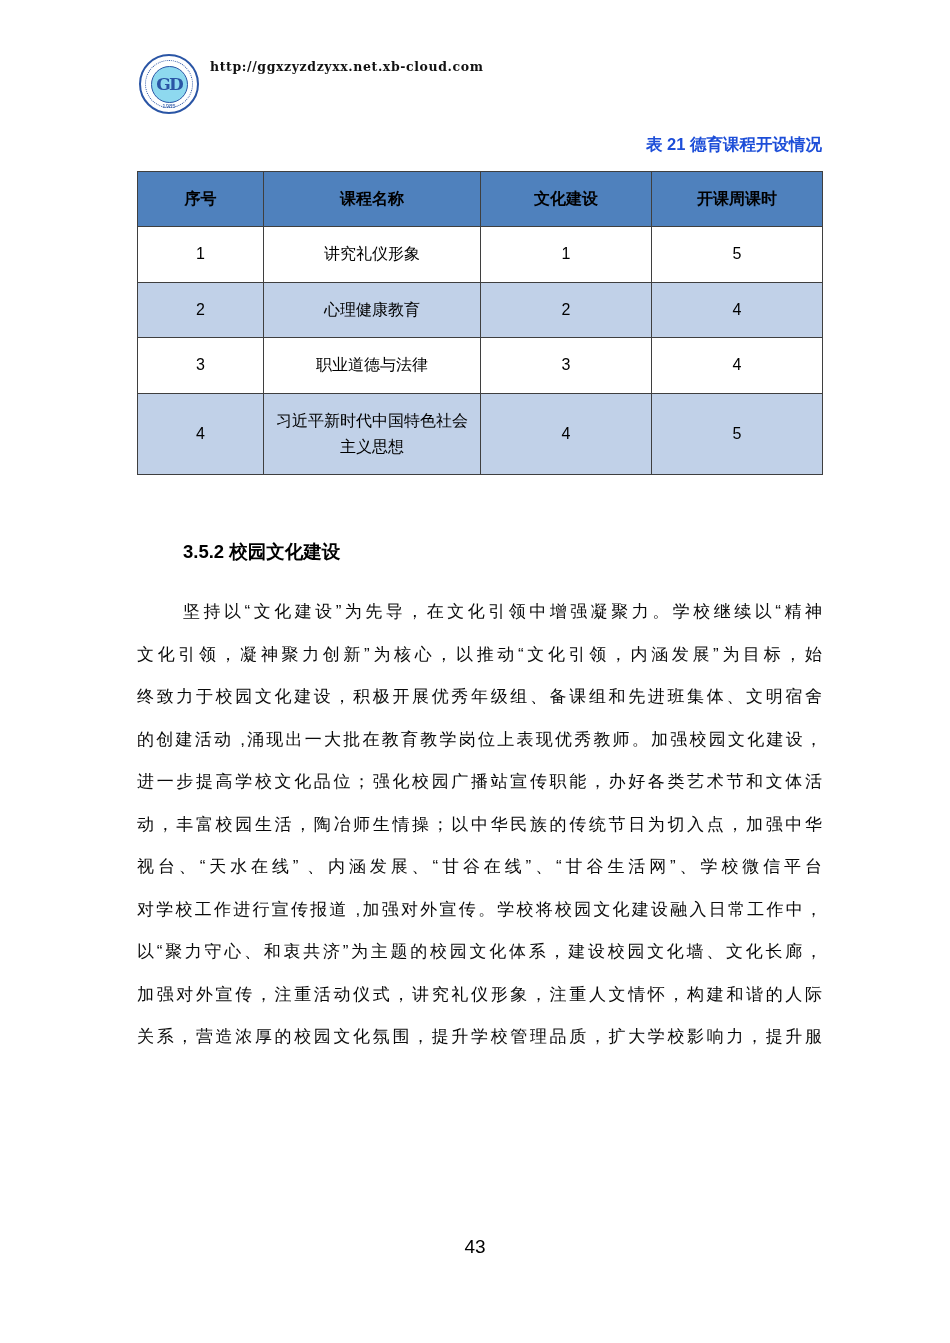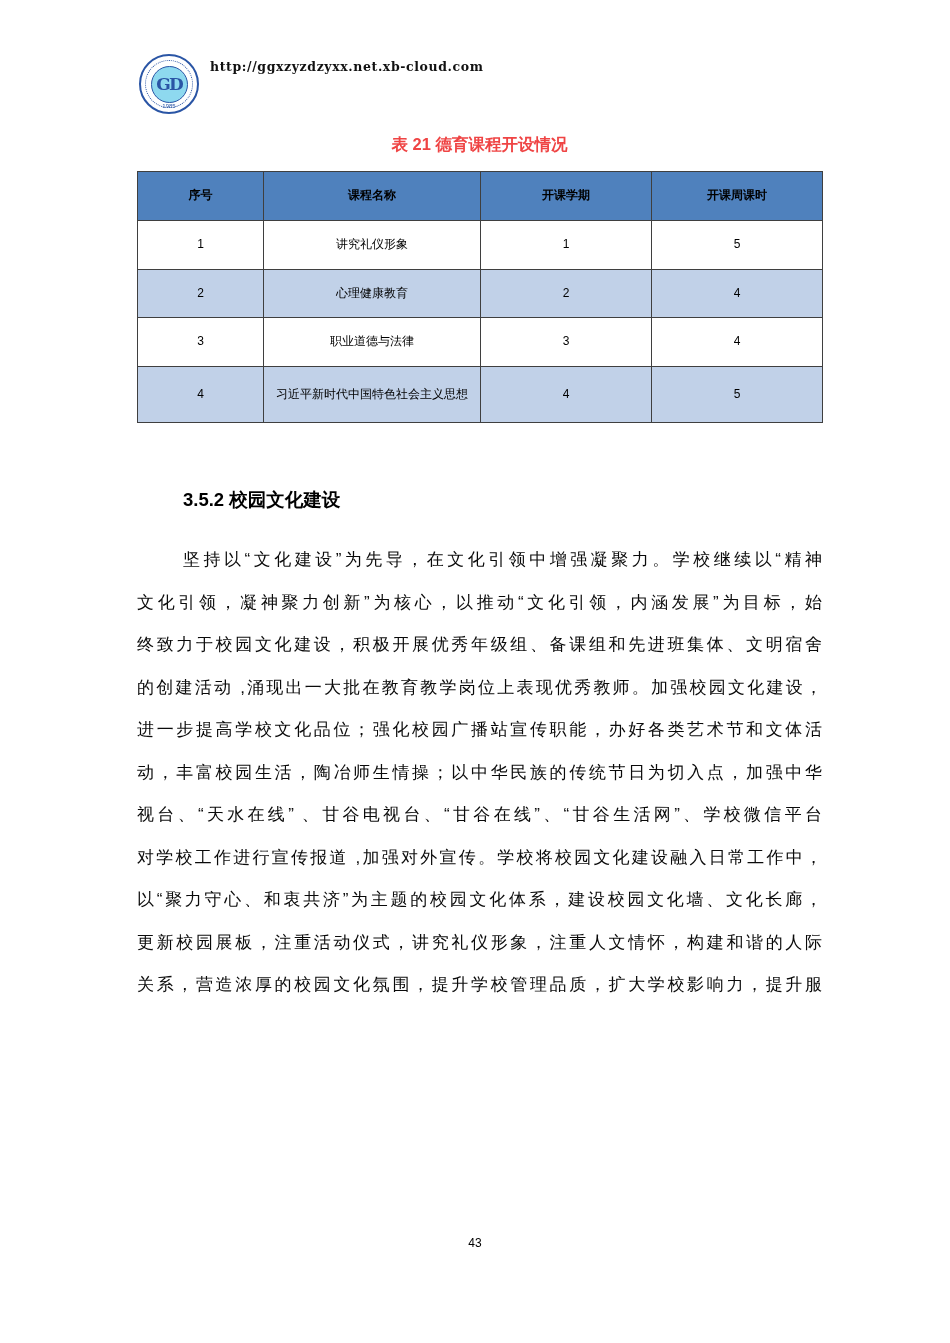--- a/index.html
+++ b/index.html
@@ -61,30 +61,30 @@
     color:#000;letter-spacing:2px;white-space:nowrap;
   }
   .school-url{
     font-family:"DejaVu Serif","Liberation Serif",serif;
     font-weight:bold;font-size:12.5px;color:#111;
     letter-spacing:0.6px;margin-top:1px;
   }
   
   .table-title{
     width:685px;margin:16px 0 0 137px;
-    text-align:center;font-weight:bold;font-size:16.5px;color:#ef4444;
+    text-align:right;font-weight:bold;font-size:16.5px;color:#1d4ed8;
   }
   table.course-table{
     width:685px;margin:15px 0 0 137px;
     border-collapse:collapse;table-layout:fixed;
   }
   .course-table th,.course-table td{
     border:1px solid var(--table-border);
     text-align:center;vertical-align:middle;
-    font-size:12px;color:#000;
+    font-size:16px;color:#000;
     padding:14px 8px;line-height:1.65;
   }
   .course-table th{
     background:var(--table-header-bg);
     font-weight:bold;height:46px;
   }
   .course-table td{height:45px;background:#fff;}
   .course-table tr.alt td{background:var(--table-alt-row-bg);}
   .course-table tr.tall td{height:56px;}
   .col-num{width:126px;}
@@ -104,21 +104,21 @@
     line-height:42.5px;
     text-align:justify;text-align-last:justify;
     text-justify:inter-character;
     white-space:nowrap;
   }
   .pline.indent{text-indent:46px;}
   .pline.last{text-align-last:left;}
   
   .page-number{
     position:absolute;top:1236px;left:0;width:950px;
-    text-align:center;font-size:12px;color:#000;
+    text-align:center;font-size:19px;color:#000;
   }
 </style>
 </head>
 <body>
 
 <div class="page">
 
   <div class="header-block">
     <div class="logo">
       <div class="logo-mid">
@@ -139,21 +139,21 @@
     <colgroup>
       <col class="col-num">
         <col class="col-name">
         <col class="col-sem">
         <col class="col-hours">
     </colgroup>
     <thead>
       <tr>
         <th>序号</th>
         <th>课程名称</th>
-        <th>开课学期</th>
+        <th>文化建设</th>
         <th>开课周课时</th>
       </tr>
     </thead>
     <tbody>
       <tr>
         <td>1</td>
         <td>讲究礼仪形象</td>
         <td>1</td>
         <td>5</td>
       </tr>
@@ -180,22 +180,22 @@
 
   <div class="section-heading">3.5.2 校园文化建设</div>
 
   <div class="paragraph">
     <div class="pline indent">坚持以“文化建设”为先导，在文化引领中增强凝聚力。学校继续以“精神</div>
     <div class="pline">文化引领，凝神聚力创新”为核心，以推动“文化引领，内涵发展”为目标，始</div>
     <div class="pline">终致力于校园文化建设，积极开展优秀年级组、备课组和先进班集体、文明宿舍</div>
     <div class="pline">的创建活动 ,涌现出一大批在教育教学岗位上表现优秀教师。加强校园文化建设，</div>
     <div class="pline">进一步提高学校文化品位；强化校园广播站宣传职能，办好各类艺术节和文体活</div>
     <div class="pline">动，丰富校园生活，陶冶师生情操；以中华民族的传统节日为切入点，加强中华</div>
-    <div class="pline">视台、“天水在线” 、甘谷电视台、“甘谷在线”、“甘谷生活网”、学校微信平台</div>
+    <div class="pline">视台、“天水在线” 、内涵发展、“甘谷在线”、“甘谷生活网”、学校微信平台</div>
     <div class="pline">对学校工作进行宣传报道 ,加强对外宣传。学校将校园文化建设融入日常工作中，</div>
     <div class="pline">以“聚力守心、和衷共济”为主题的校园文化体系，建设校园文化墙、文化长廊，</div>
-    <div class="pline">更新校园展板，注重活动仪式，讲究礼仪形象，注重人文情怀，构建和谐的人际</div>
+    <div class="pline">加强对外宣传，注重活动仪式，讲究礼仪形象，注重人文情怀，构建和谐的人际</div>
     <div class="pline">关系，营造浓厚的校园文化氛围，提升学校管理品质，扩大学校影响力，提升服</div>
   </div>
 
   <div class="page-number">43</div>
 
 </div>
 
 </body></html>

